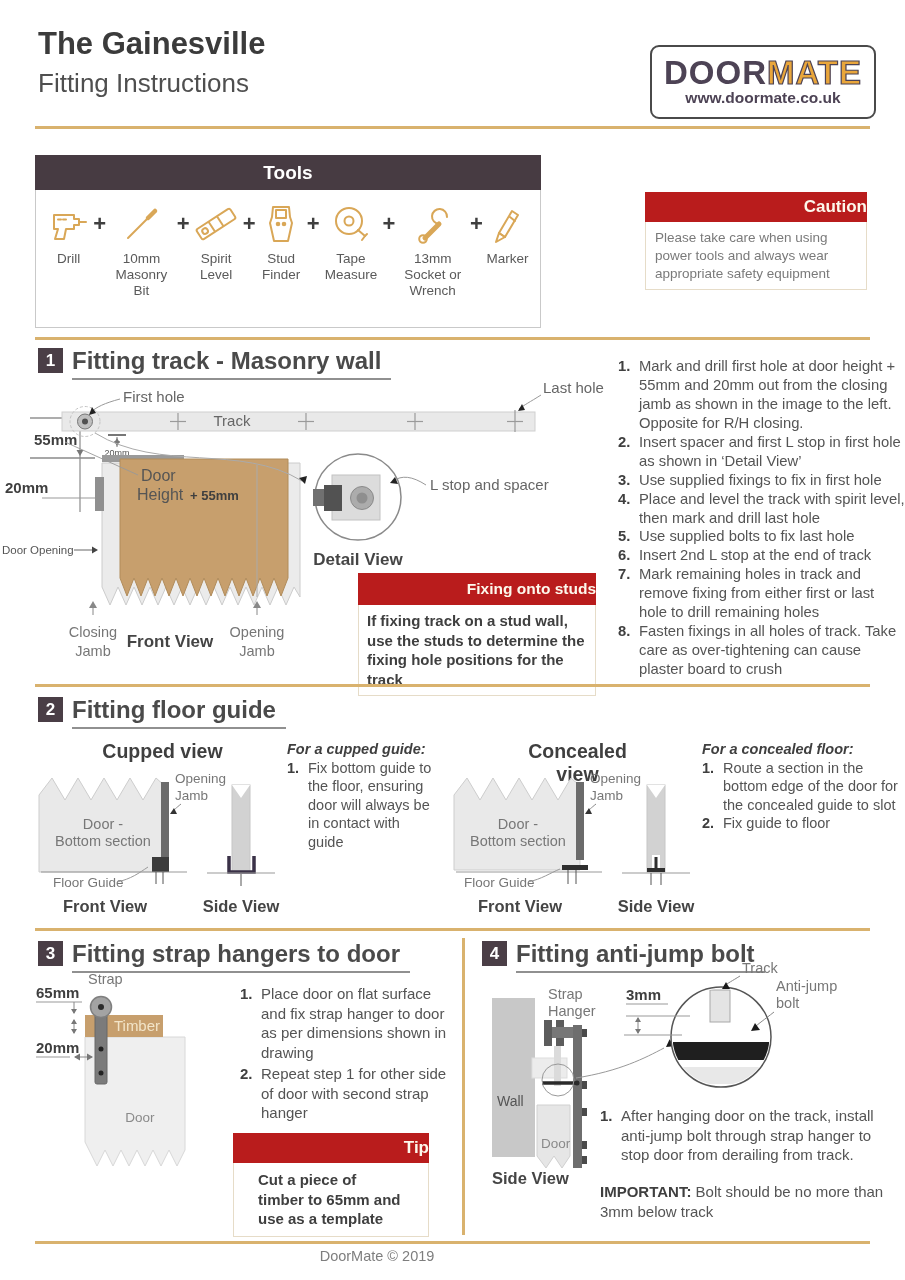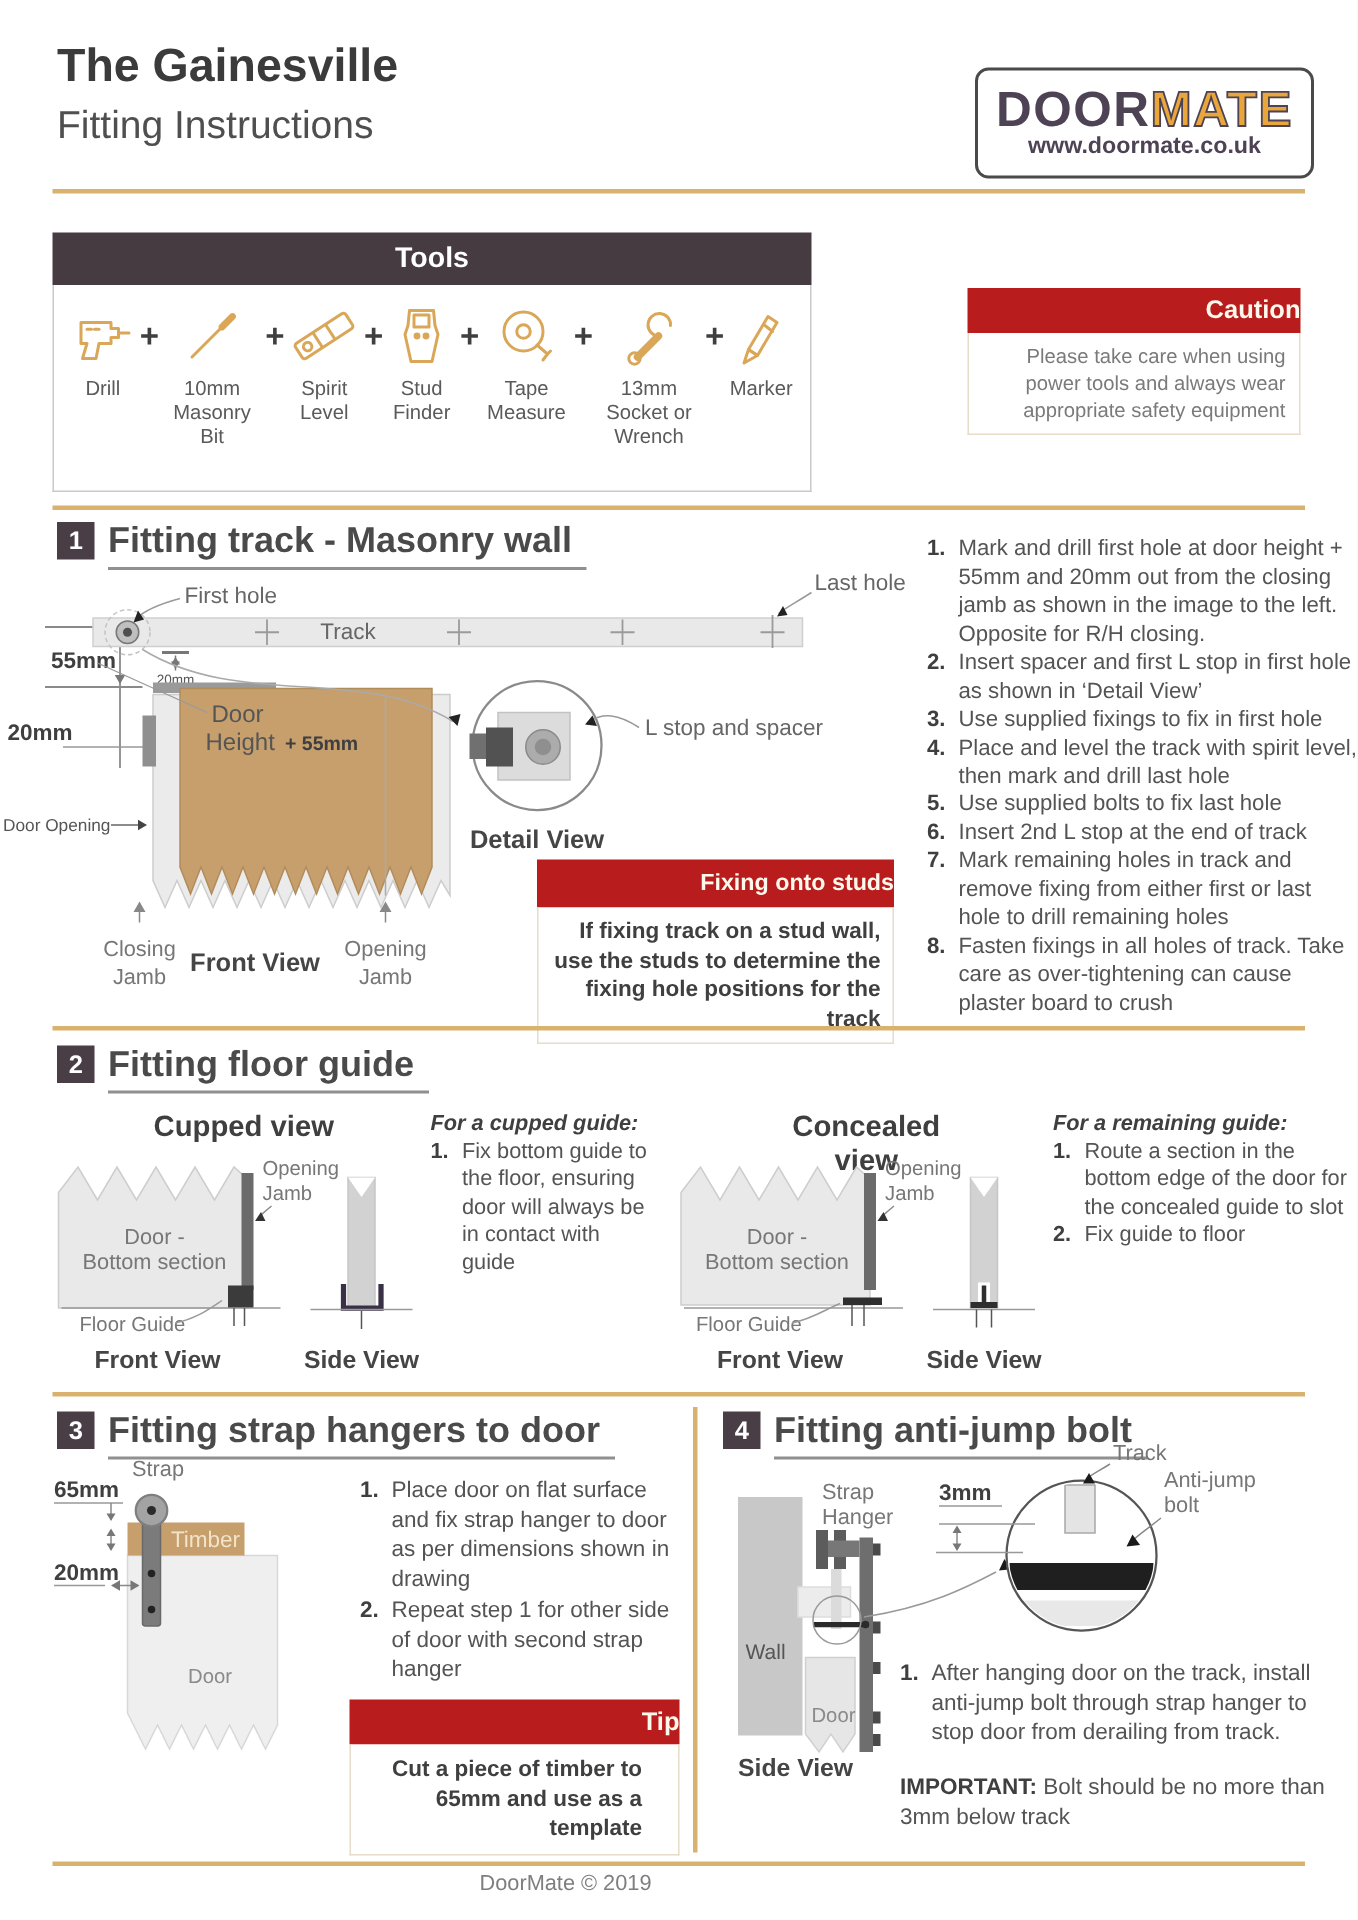--- a/index.html
+++ b/index.html
@@ -9,21 +9,21 @@
   .title{left:38px;top:26px;font-size:31px;font-weight:700;color:#3b3b3b;}
   .subtitle{left:38px;top:68px;font-size:26px;font-weight:400;color:#4f4f4f;}
   .logo{left:650px;top:45px;width:222px;height:70px;border:2px solid #4a4a4a;border-radius:9px;background:#fff;display:flex;flex-direction:column;align-items:center;justify-content:center;}
   .logo-row{font-size:33px;font-weight:700;letter-spacing:1px;line-height:30px;}
   .logo-door{color:#4d4355;}
   .logo-mate{color:#e9a63b;-webkit-text-stroke:1.2px #4d4355;}
   .logo-url{font-size:15.5px;font-weight:700;color:#4d4355;margin-top:1px;}
   .goldline{height:3px;background:#d9b26e;}
   
   .obox-head{background:#b91c1c;color:#fdf8ec;font-weight:700;text-align:right;}
-  .obox-body{background:#fff;border:1px solid #e6dcc8;border-top:none;text-align:right;}
+  .obox-body{background:#fff;border:1px solid #e6dcc8;border-top:none;text-align:left;}
   
   .tools{left:35px;top:155px;width:506px;height:165px;}
   .tools-head{height:35px;line-height:35px;background:#473b42;color:#fff;font-size:19px;font-weight:700;text-align:center;}
   .tools-body{border:1px solid #c9c9c9;border-top:none;height:129px;display:flex;justify-content:space-between;align-items:flex-start;padding:8px 8px 0 8px;}
   .tool{display:flex;flex-direction:column;align-items:center;text-align:center;}
   .ticon{height:48px;display:flex;align-items:flex-end;}
   .tlabel{font-size:13.5px;color:#5a5a5a;line-height:1.18;margin-top:5px;}
   .plus{font-size:22px;color:#3f3f3f;font-weight:700;margin-top:13px;}
   
   .caution{left:645px;top:192px;width:222px;}
@@ -40,21 +40,21 @@
   .steps1{font-size:14.8px;line-height:1.28;}
   .steps-sm{font-size:14.5px;line-height:1.27;}
   .steps3{font-size:15px;line-height:1.3;}
   ol.steps3 li{margin-bottom:2px;}
   .guidehead{font-size:14.5px;font-weight:700;font-style:italic;color:#3f3f3f;margin-bottom:2px;}
   .viewhead{font-size:19.5px;font-weight:700;color:#3f3f3f;text-align:center;}
   
   .studs{left:358px;top:573px;width:238px;}
   .studs .obox-head{height:32px;line-height:32px;font-size:15.5px;}
   .studs .obox-body{padding:6px 8px;font-size:15px;font-weight:700;color:#3f3f3f;line-height:1.3;}
-  .tipbox{left:233px;top:1133px;width:220px;}
+  .tipbox{left:233px;top:1133px;width:196px;}
   .tipbox .obox-head{height:30px;line-height:30px;font-size:17px;}
   .tipbox .obox-body{padding:7px 24px;font-size:15px;font-weight:700;color:#3f3f3f;line-height:1.3;}
   .vdivider{left:462px;top:938px;width:3px;height:297px;background:#d9b26e;}
   .footer-text{left:0;top:1248px;width:754px;text-align:center;font-size:14.5px;color:#7e7e7e;}
   svg text{font-family:"Liberation Sans",sans-serif;}
   .dimtxt{font-size:15px;font-weight:700;fill:#3f3f3f;}
   .lbl{font-size:15px;fill:#666;}
   .lbl14{font-size:14.5px;fill:#777;}
   .lbl13{font-size:13.5px;fill:#777;}
   .viewtxt{font-size:17px;font-weight:700;fill:#454545;}
@@ -337,21 +337,21 @@
     <path d="M135,49 l7,0 l-3,-6 z" fill="#333"></path>
     <text class="lbl14" x="68" y="64" text-anchor="middle">Door -</text>
     <text class="lbl14" x="68" y="81" text-anchor="middle">Bottom section</text>
     <text class="lbl13" x="14" y="122">Floor Guide</text>
     <path d="M78,117 C92,114 100,108 110,104" stroke="#999" fill="none"></path>
     <text class="viewtxt16" x="70" y="147" text-anchor="middle">Front View</text>
     <text class="viewtxt16" x="206" y="147" text-anchor="middle">Side View</text>
   </svg>
 
   <div class="abs" style="left:702px;top:741px;width:200px;">
-    <div class="guidehead">For a remaining guide:</div>
+    <div class="guidehead">For a concealed floor:</div>
     <ol class="steps steps-sm">
       <li>Route a section in the bottom edge of the door for the concealed guide to slot</li>
       <li>Fix guide to floor</li>
     </ol>
   </div>
 
   <div class="abs goldline" style="left:35px;top:928px;width:835px;"></div>
   <div class="abs vdivider"></div>
 
   <div class="abs sechead" style="left:38px;top:941px;">

